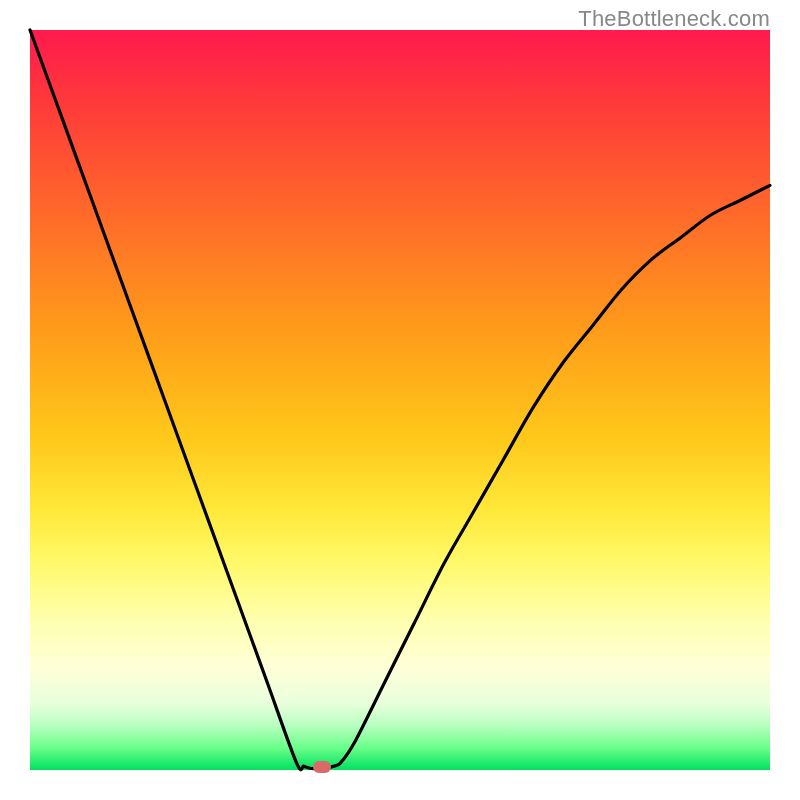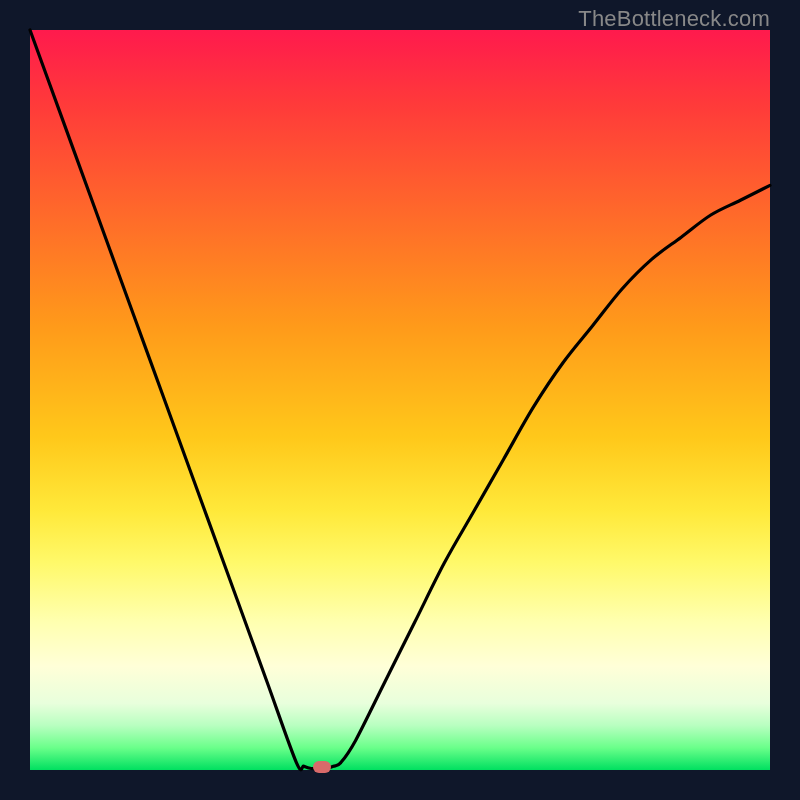--- a/index.html
+++ b/index.html
@@ -8,21 +8,21 @@
     width: 800px;
     height: 800px;
     background: #000;
     overflow: hidden;
     font-family: Arial, Helvetica, sans-serif;
   }
   .frame {
     position: absolute;
     left: 0; top: 0;
     width: 800px; height: 800px;
-    background: #0f172a;
+    background: #ffffff;
   }
   .plot-area {
     position: absolute;
     left: 30px;
     top: 30px;
     width: 740px;
     height: 740px;
     background: linear-gradient(
       to bottom,
       #ff1a4d 0%,

